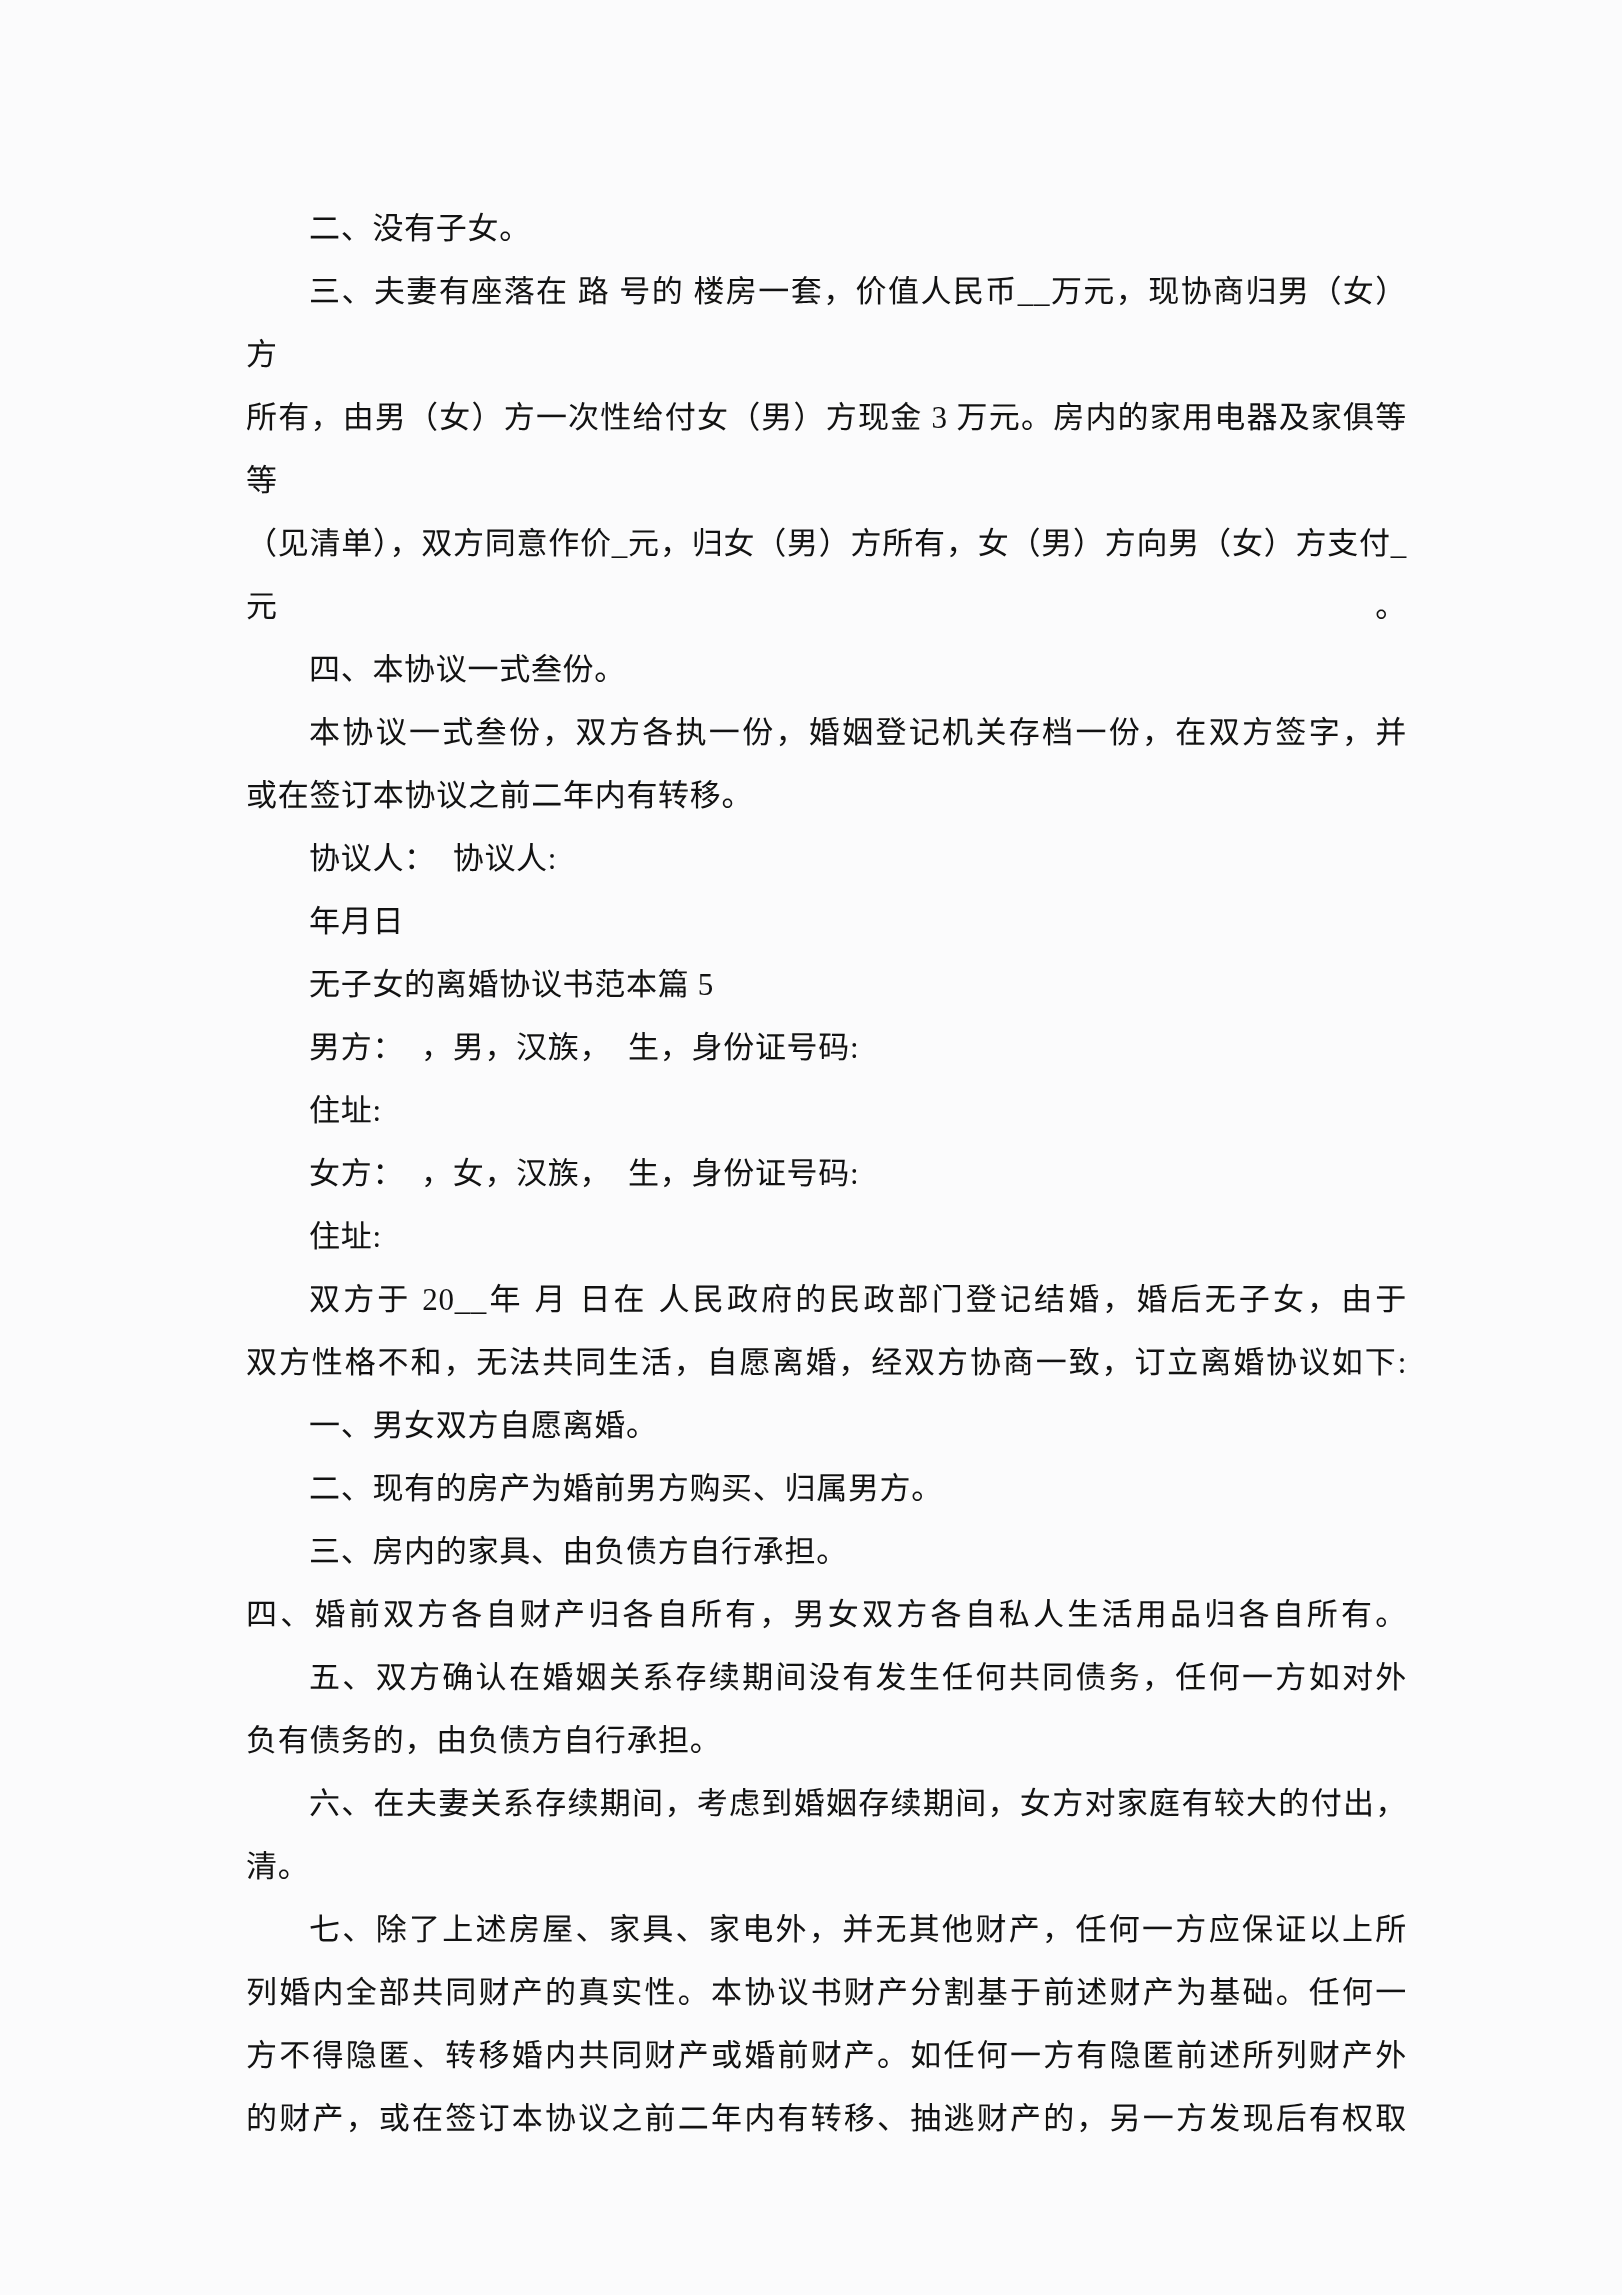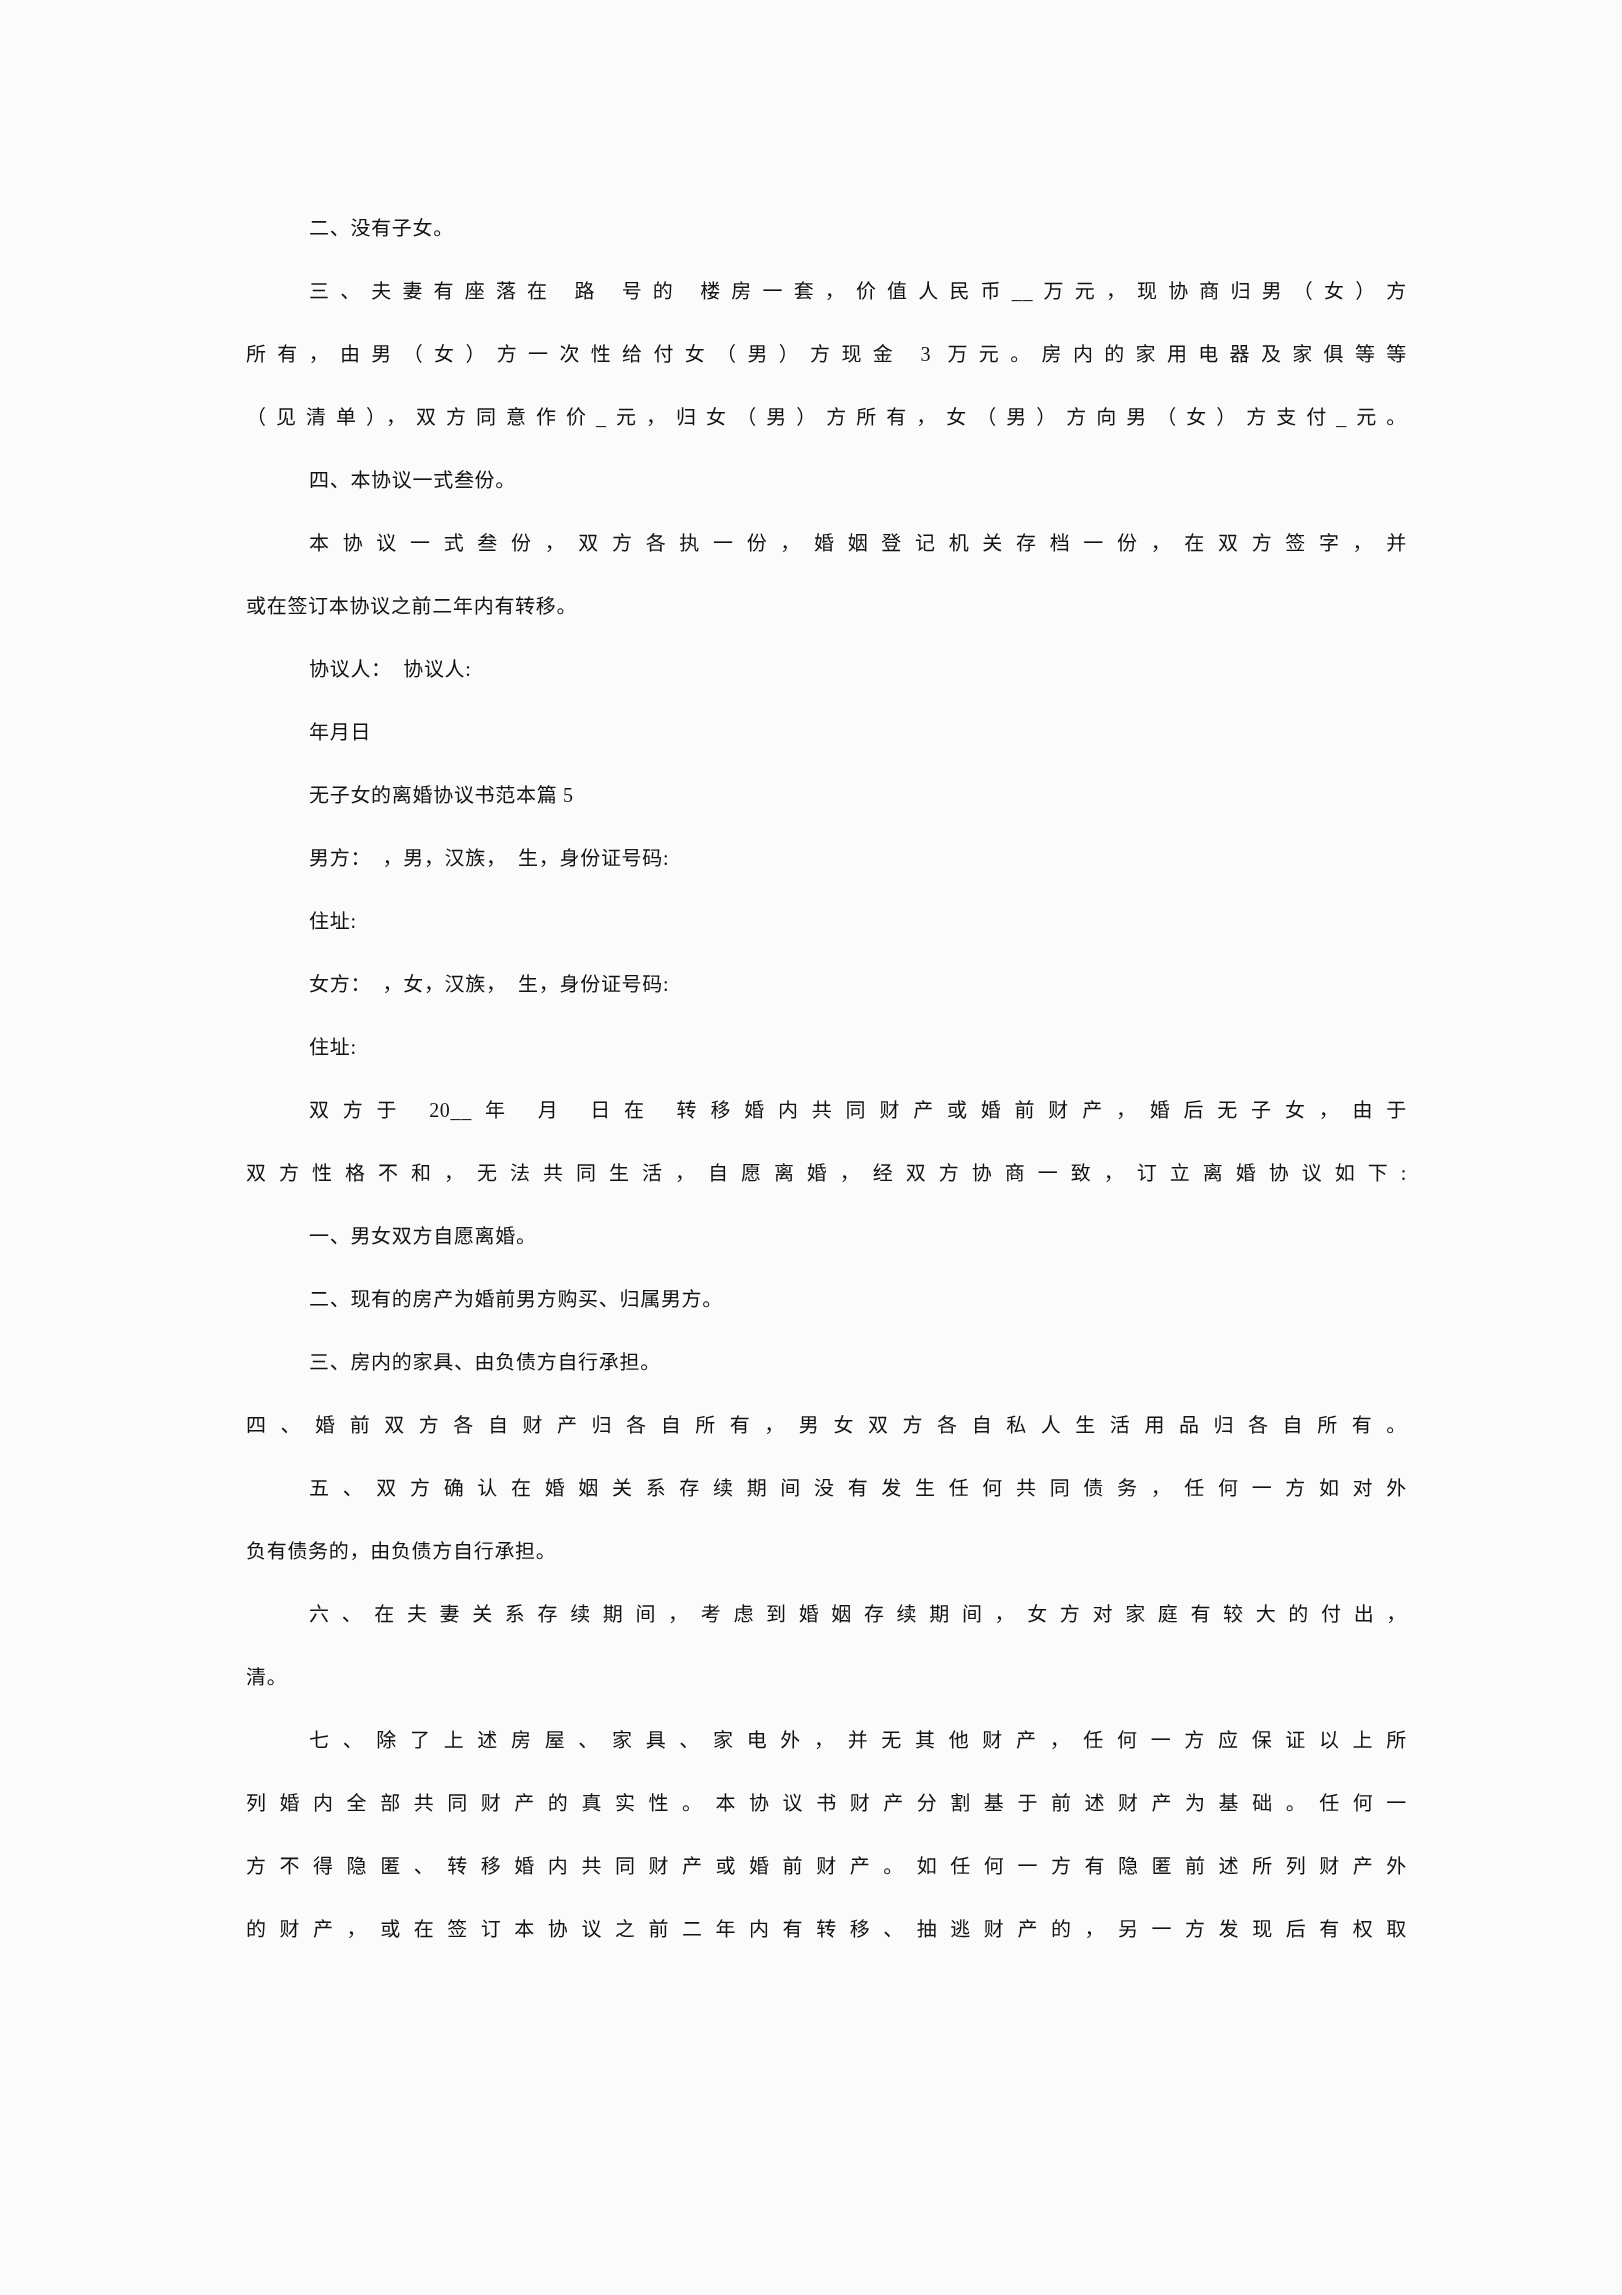--- a/index.html
+++ b/index.html
@@ -14,21 +14,21 @@
     box-sizing: border-box;
     width: 1623px;
     height: 2295px;
     padding: 197px 216px 0 246px;
     background: #fbfbfc;
     color: #121212;
     overflow: hidden;
   }
   .line {
     margin: 0;
-    font-size: 20px;
+    font-size: 31px;
     line-height: 63px;
     letter-spacing: 0.7px;
     white-space: pre-wrap;
     word-break: break-all;
     text-align: left;
   }
   .line.indent { text-indent: 63px; }
   .line.fill {
     text-align: justify;
     text-align-last: justify;
@@ -45,21 +45,21 @@
   <p class="line indent">四、本协议一式叁份。</p>
   <p class="line indent fill">本协议一式叁份，双方各执一份，婚姻登记机关存档一份，在双方签字，并</p>
   <p class="line">或在签订本协议之前二年内有转移。</p>
   <p class="line indent">协议人：  协议人:</p>
   <p class="line indent">年月日</p>
   <p class="line indent">无子女的离婚协议书范本篇 5</p>
   <p class="line indent">男方：  ，男，汉族，  生，身份证号码:</p>
   <p class="line indent">住址:</p>
   <p class="line indent">女方：  ，女，汉族，  生，身份证号码:</p>
   <p class="line indent">住址:</p>
-  <p class="line indent fill">双方于 20__年 月 日在 转移婚内共同财产或婚前财产，婚后无子女，由于</p>
+  <p class="line indent fill">双方于 20__年 月 日在 人民政府的民政部门登记结婚，婚后无子女，由于</p>
   <p class="line fill">双方性格不和，无法共同生活，自愿离婚，经双方协商一致，订立离婚协议如下:</p>
   <p class="line indent">一、男女双方自愿离婚。</p>
   <p class="line indent">二、现有的房产为婚前男方购买、归属男方。</p>
   <p class="line indent">三、房内的家具、由负债方自行承担。</p>
   <p class="line fill">四、婚前双方各自财产归各自所有，男女双方各自私人生活用品归各自所有。</p>
   <p class="line indent fill">五、双方确认在婚姻关系存续期间没有发生任何共同债务，任何一方如对外</p>
   <p class="line">负有债务的，由负债方自行承担。</p>
   <p class="line indent fill">六、在夫妻关系存续期间，考虑到婚姻存续期间，女方对家庭有较大的付出，</p>
   <p class="line">清。</p>
   <p class="line indent fill">七、除了上述房屋、家具、家电外，并无其他财产，任何一方应保证以上所</p>

